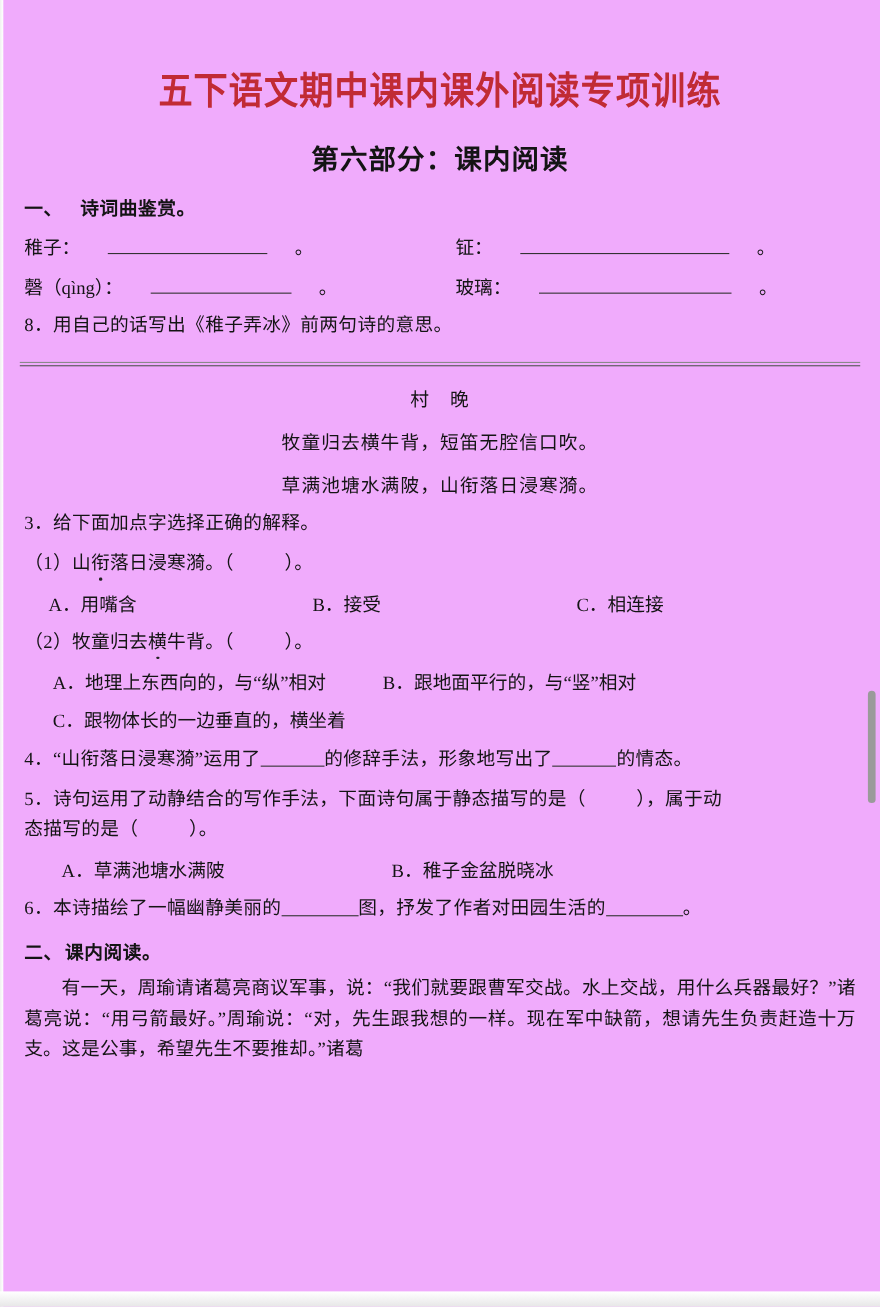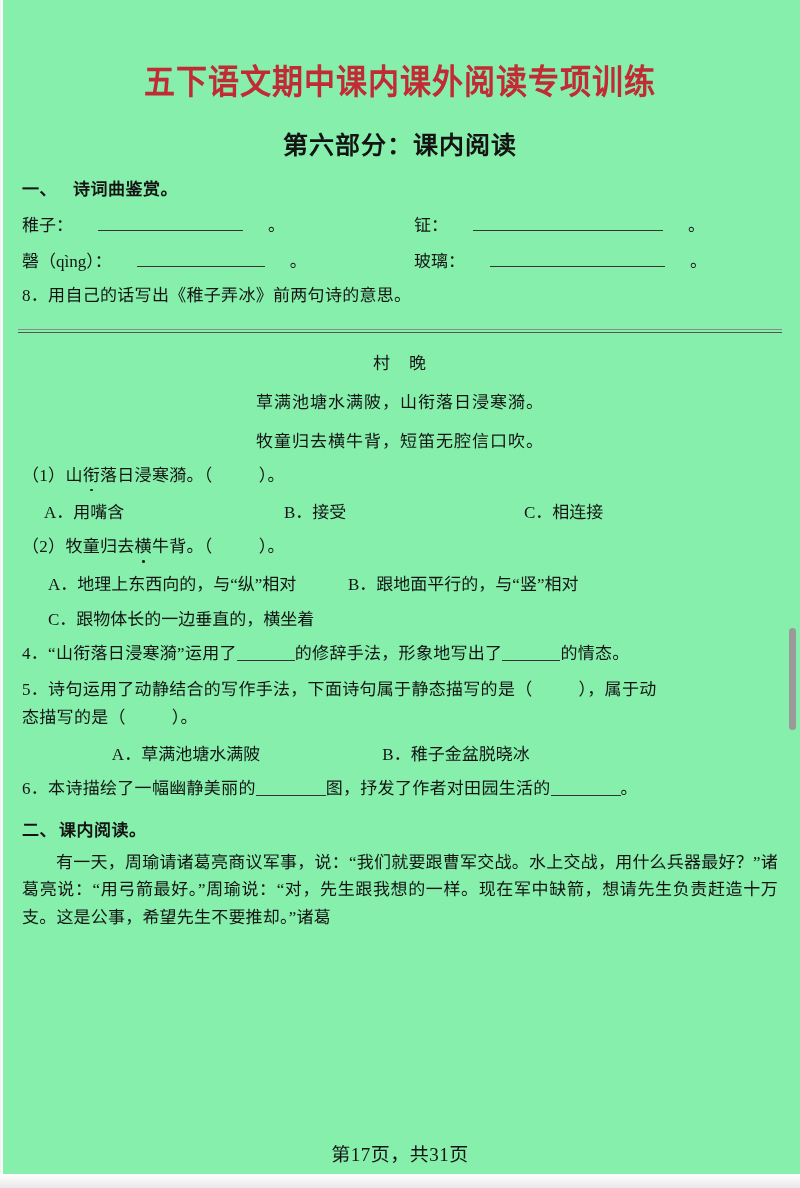--- a/index.html
+++ b/index.html
@@ -12,21 +12,21 @@
     height: 1188px;
     position: relative;
     overflow: hidden;
     font-family: "Liberation Serif", "DejaVu Serif", serif;
     color: #141414;
   }
 
   .page {
     position: absolute;
     inset: 0;
-    background: #86efac;
+    background: #f0abfc;
     padding: 16px;
   }
 
   
   .bottom-band {
     position: absolute;
     left: 0;
     right: 0;
     bottom: 0;
     height: 14px;
@@ -131,21 +131,21 @@
     font-size: 17px;
     margin: 10px 0 0 44px;
   }
   .choices .c1 { width: 240px; font-family: Liberation Serif, serif; }
   .choices .c2 { width: 240px; }
   .choices .c3 { flex: 1; }
 
   .choices.two { margin-left: 48px; }
   .choices.two .c1 { width: 300px; }
 
-  .choices.two-wide { margin-left: 36px; text-align: center; }
+  .choices.two-wide { margin-left: 56px; }
   .choices.two-wide .c1 { width: 300px; }
 
   
   .dotted {
     position: relative;
     display: inline-block;
   }
   .dotted::after {
     content: "";
     position: absolute;
@@ -247,24 +247,25 @@
         <span class="blank b-175"></span>
         <span>。</span>
       </div>
     </div>
 
     <div class="q">8．用自己的话写出《稚子弄冰》前两句诗的意思。</div>
     <div class="answer-rule"></div>
 
     <div class="poem">
       <div class="poem-title spaced">村　晚</div>
+      <div class="poem-line">牧童归去横牛背，短笛无腔信口吹。</div>
       <div class="poem-line">草满池塘水满陂，山衔落日浸寒漪。</div>
-      <div class="poem-line">牧童归去横牛背，短笛无腔信口吹。</div>
-    </div>
-
+    </div>
+
+    <div class="q">3．给下面加点字选择正确的解释。</div>
 
     <div class="q">
       <span>（1）山</span><span class="dotted">衔</span><span>落日浸寒漪。（</span><span class="paren"></span><span>）。</span>
     </div>
 
     <div class="choices">
       <span class="c1">A．用嘴含</span>
       <span class="c2">B．接受</span>
       <span class="c3">C．相连接</span>
     </div>
@@ -302,20 +303,19 @@
     </div>
 
     <div class="section-head tight">
       <span class="num">二、</span><span>课内阅读。</span>
     </div>
 
     <div class="passage">有一天，周瑜请诸葛亮商议军事，说：“我们就要跟曹军交战。水上交战，用什么兵器最好？”诸葛亮说：“用弓箭最好。”周瑜说：“对，先生跟我想的一样。现在军中缺箭，想请先生负责赶造十万支。这是公事，希望先生不要推却。”诸葛</div>
 
   </div>
 
-  <div class="footer">第17页，共31页</div>
 
   <div class="bottom-band"></div>
 
   <div class="scrollbar-track">
     <div class="scrollbar-thumb"></div>
   </div>
 </div>
 
 </body></html>

